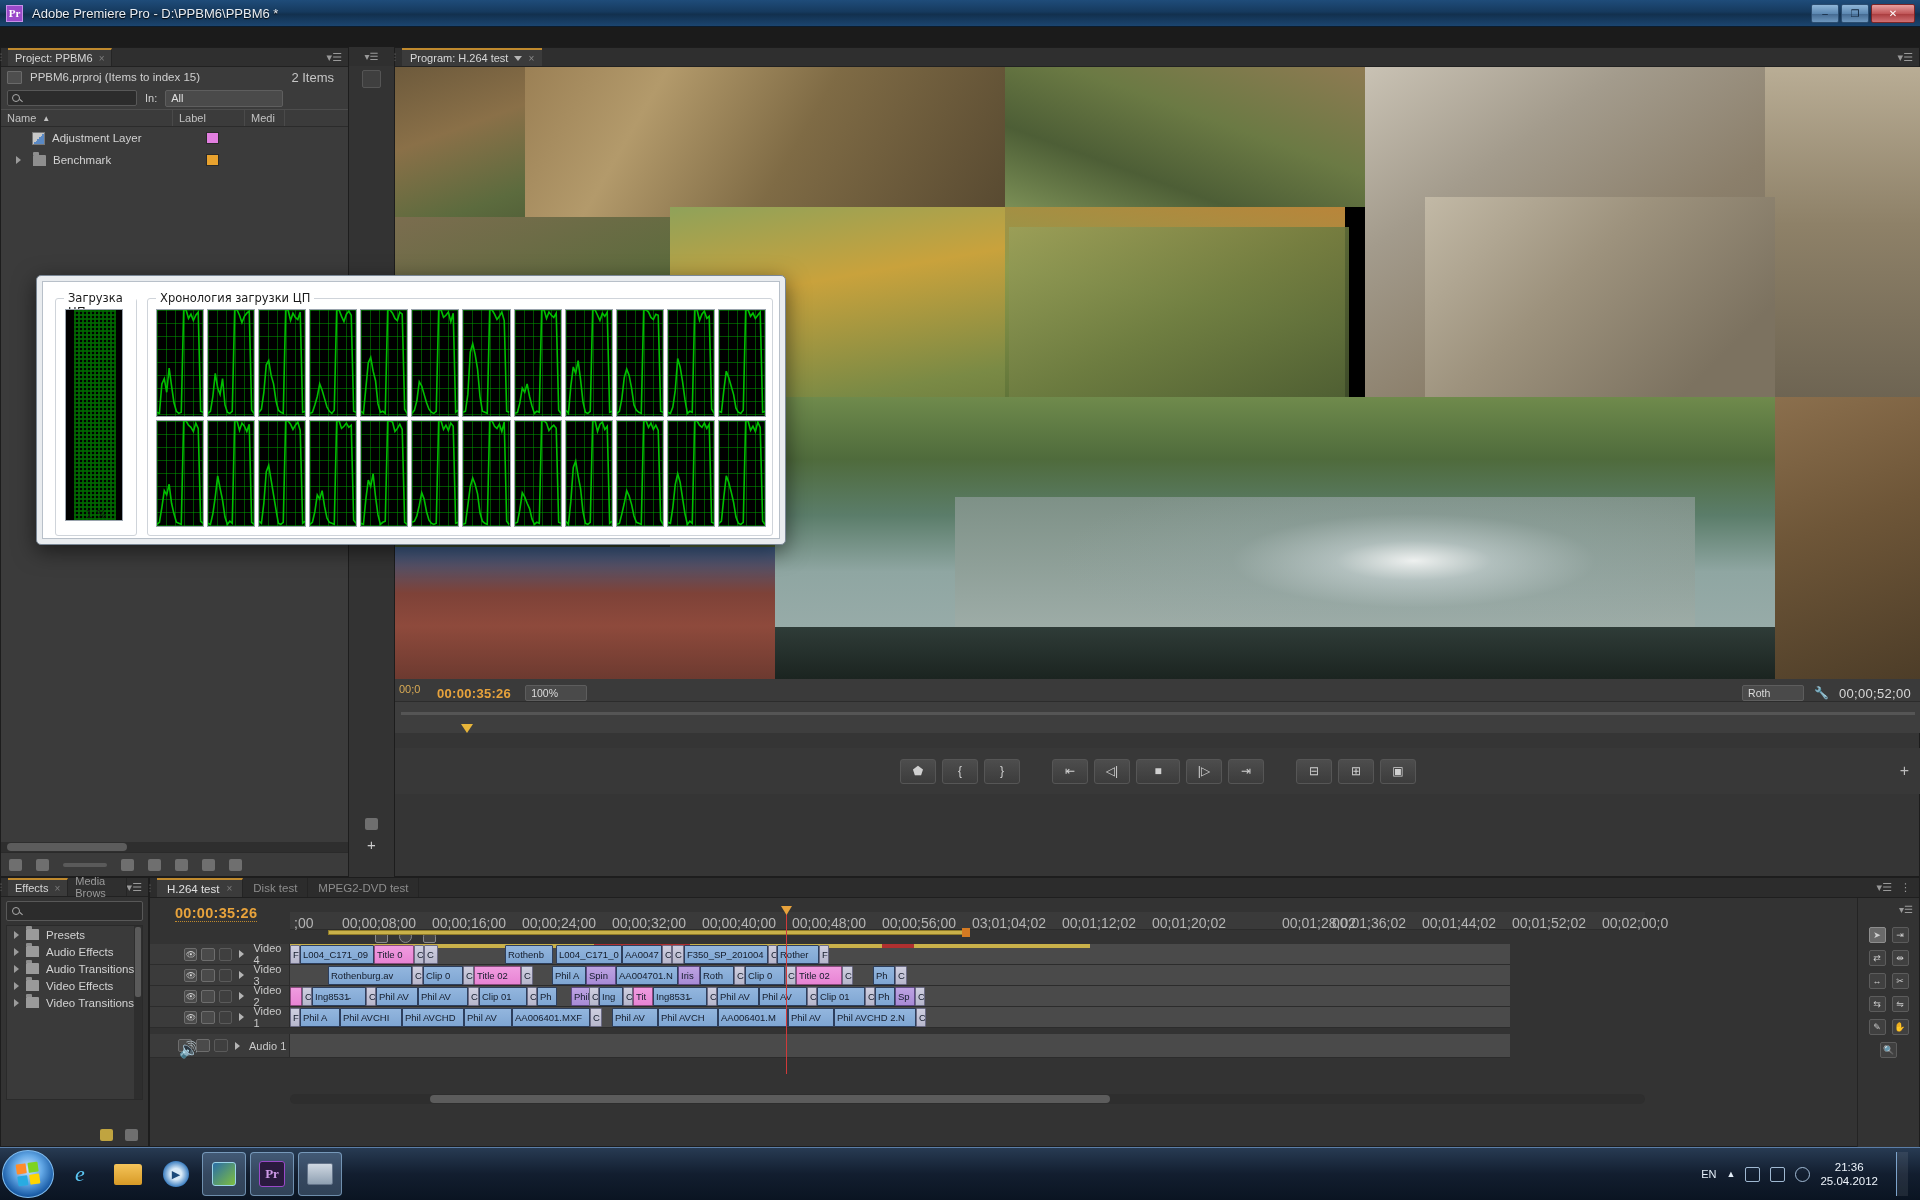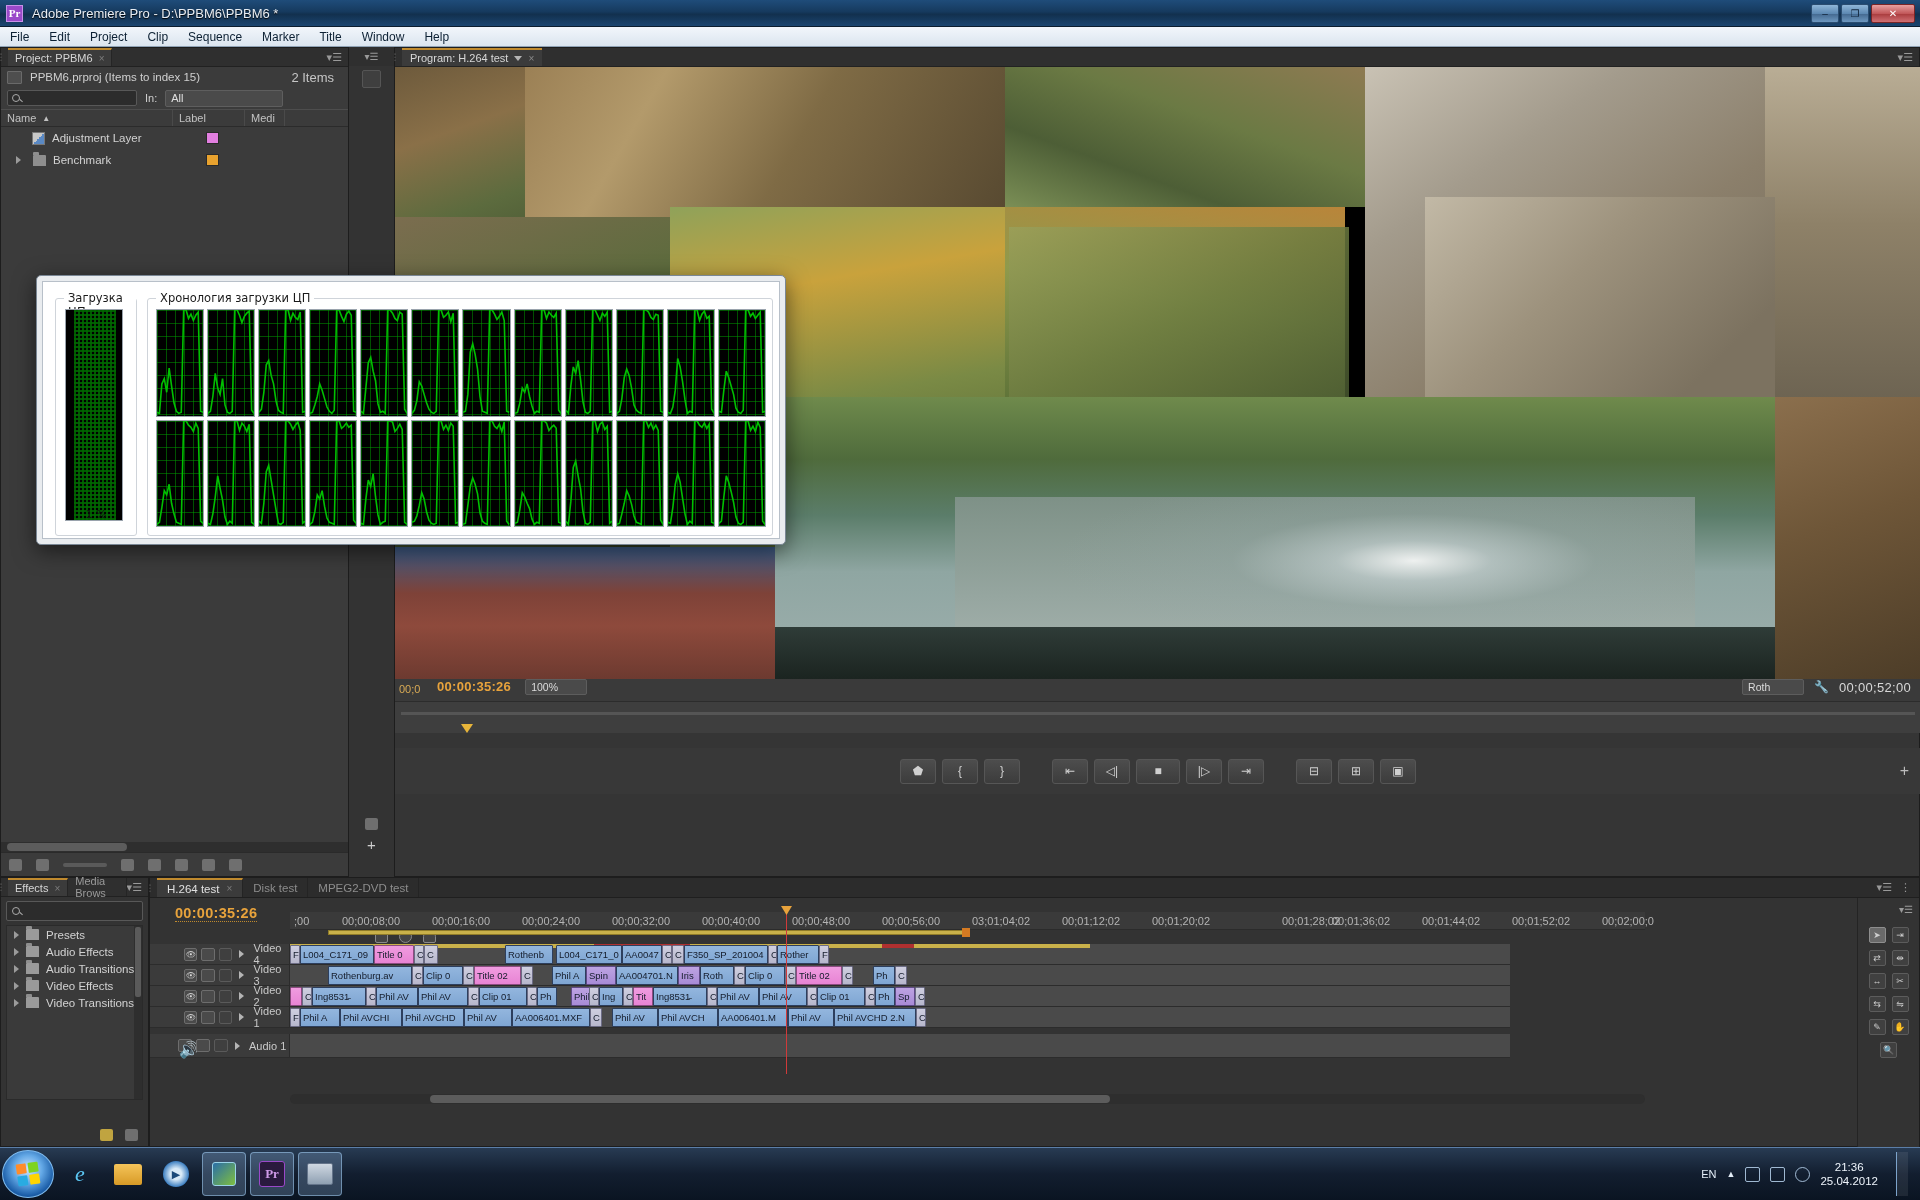--- a/index.html
+++ b/index.html
@@ -84,21 +84,21 @@
   .prog-tab{display:flex;align-items:center;gap:6px;background:#3b3b3b;border-top:2px solid #c08a2e;
     height:100%;padding:0 8px;font-size:11px;color:#d8d8d8;}
   .caret{width:0;height:0;border-left:4px solid transparent;border-right:4px solid transparent;
     border-top:5px solid #b5b5b5;}
   .video-area{position:absolute;left:0;top:19px;width:1526px;height:612px;background:#000;overflow:hidden;}
 
   
   .tile{position:absolute;background-size:cover;background-position:center;}
 
   .prog-timebar{position:absolute;left:0;top:631px;width:1526px;height:22px;background:#3a3a3a;
-    display:flex;align-items:flex-start;font-size:11px;color:#e7a43a;}
+    display:flex;align-items:flex-end;font-size:11px;color:#e7a43a;}
   .tc-left{font-weight:bold;font-size:13px;color:#e8a33c;margin-left:42px;letter-spacing:0.3px;}
   .tc-leftsm{position:absolute;left:4px;top:4px;font-size:11px;color:#d8aa55;}
   .zoom-sel{margin-left:14px;width:62px;height:16px;background:#4a4a4a;border:1px solid #5d5d5d;
     border-radius:2px;color:#dcdcdc;font-size:10.5px;display:flex;align-items:center;padding-left:5px;}
   .tc-right{margin-left:auto;display:flex;align-items:center;gap:10px;padding-right:10px;}
   .full-sel{width:62px;height:16px;background:#4a4a4a;border:1px solid #5d5d5d;border-radius:2px;
     color:#dcdcdc;font-size:10.5px;display:flex;align-items:center;padding-left:5px;}
   .tc-end{font-size:13px;color:#d8d8d8;letter-spacing:0.3px;}
 
   .prog-ruler{position:absolute;left:0;top:653px;width:1526px;height:32px;background:#3e3e3e;
@@ -139,21 +139,21 @@
 
   .tl-head{position:absolute;left:0;top:20px;width:140px;height:30px;display:flex;align-items:center;}
   .tl-tc{font-size:14.5px;font-weight:bold;color:#e8a33c;margin-left:25px;
     border-bottom:1px dotted #c08a2e;letter-spacing:0.3px;}
 
   .tl-toolicons{position:absolute;left:225px;top:52px;display:flex;gap:11px;align-items:center;}
   .tl-ti{width:13px;height:13px;border:1px solid #8a8a8a;border-radius:2px;background:#444;}
 
   .tl-ruler{position:absolute;left:140px;top:34px;width:1355px;height:18px;background:#3a3a3a;
     border-bottom:1px solid #2b2b2b;}
-  .rt{position:absolute;top:3px;font-size:11px;color:#b4b4b4;}
+  .rt{position:absolute;top:3px;font-size:14px;color:#b4b4b4;}
 
   .tl-tracks{position:absolute;left:0;top:66px;width:1360px;height:130px;}
   .trk{height:21px;display:flex;align-items:center;border-bottom:1px solid #2c2c2c;background:#3b3b3b;}
   .trk-head{width:140px;height:100%;display:flex;align-items:center;gap:4px;padding-left:34px;
     background:#3b3b3b;border-right:1px solid #2b2b2b;}
   .eye{width:14px;height:13px;background:#4a4a4a;border:1px solid #6d6d6d;border-radius:2px;
     display:flex;align-items:center;justify-content:center;font-size:8px;color:#d8d8d8;}
   .lock{width:14px;height:13px;background:#4a4a4a;border:1px solid #6d6d6d;border-radius:2px;}
   .blank{width:14px;height:13px;background:#3f3f3f;border:1px solid #5a5a5a;border-radius:2px;}
   .trk-tri{width:0;height:0;border-left:5px solid #b5b5b5;border-top:4px solid transparent;
@@ -243,31 +243,20 @@
   <div class="titlebar">
     <div class="pr-logo">Pr</div>
     <div class="title-text">Adobe Premiere Pro - D:\PPBM6\PPBM6 *</div>
     <div class="win-btns">
       <div class="win-btn">–</div>
       <div class="win-btn">❐</div>
       <div class="win-btn close">✕</div>
     </div>
   </div>
 
-  <div class="menubar">
-    <div class="menu-item">File</div>
-    <div class="menu-item">Edit</div>
-    <div class="menu-item">Project</div>
-    <div class="menu-item">Clip</div>
-    <div class="menu-item">Sequence</div>
-    <div class="menu-item">Marker</div>
-    <div class="menu-item">Title</div>
-    <div class="menu-item">Window</div>
-    <div class="menu-item">Help</div>
-  </div>
 
   <div class="workspace">
 
     <div class="panel" id="project-panel">
       <div class="panel-tabs">
         <div class="grip">⋮⋮</div>
         <div class="ptab active">
           <span>Project: PPBM6</span>
           <span class="x">×</span>
         </div>

